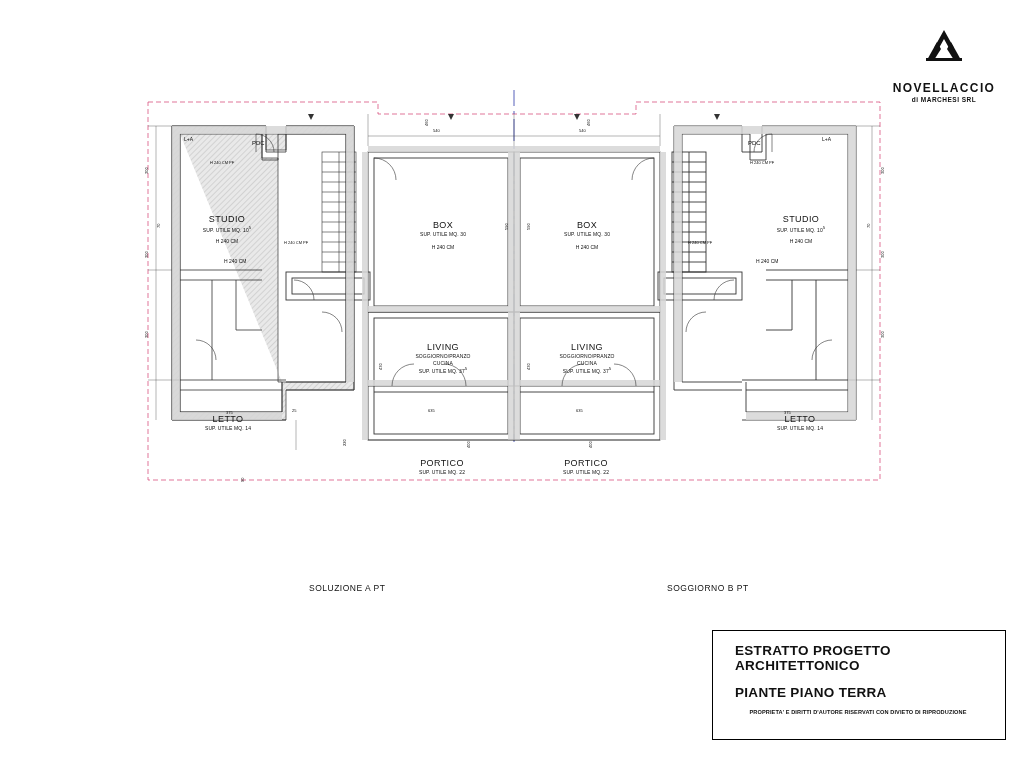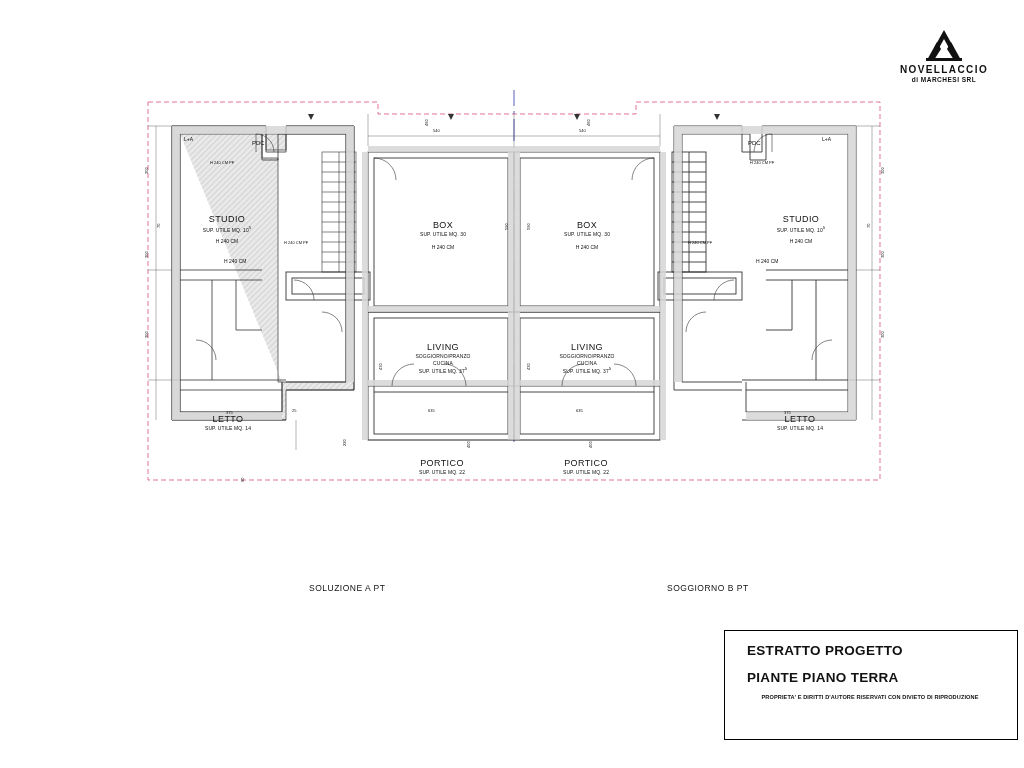--- a/index.html
+++ b/index.html
@@ -3,21 +3,21 @@
 <meta charset="utf-8">
 <style>
   html,body{margin:0;padding:0;background:#ffffff;}
   body{width:1024px;height:768px;position:relative;overflow:hidden;
        font-family:"Liberation Sans",sans-serif;color:#111;}
   .sheet{position:absolute;left:0;top:0;width:1024px;height:768px;background:#fff;}
 
   
   .logo{position:absolute;right:20px;top:28px;width:120px;text-align:center;}
   .logo-mark{width:100%;height:34px;display:flex;align-items:flex-end;justify-content:center;}
-  .logo-name{font-size:10px;letter-spacing:1.4px;font-weight:bold;margin-top:2px;}
+  .logo-name{font-size:12px;letter-spacing:1.4px;font-weight:bold;margin-top:19px;}
   .logo-sub{font-size:6.5px;letter-spacing:.5px;font-weight:bold;margin-top:1px;}
 
   
   .plan{position:absolute;left:136px;top:90px;width:760px;height:420px;}
   .plan svg{position:absolute;left:0;top:0;}
 
   
   .lbl{position:absolute;text-align:center;line-height:1.25;}
   .lbl .t1{font-size:9px;letter-spacing:.4px;}
   .lbl .t2{font-size:5px;letter-spacing:.1px;}
@@ -26,21 +26,21 @@
   .vtiny{position:absolute;font-size:4px;color:#111;white-space:nowrap;
          transform-origin:0 0;transform:rotate(-90deg);}
 
   
   .sol{position:absolute;font-size:8.5px;letter-spacing:.5px;}
   .sol.a{left:278px;top:583px;margin-left:31px;}
   .sol.b{left:667px;top:583px;}
 
   
   .titleblock{position:absolute;left:712px;top:630px;width:292px;height:108px;
-              border:1px solid #000;background:#fff;margin-left:12px;}
+              border:1px solid #000;background:#fff;}
   .tb-inner{padding:12px 10px 0 22px;}
   .tb-l1{font-size:13.5px;font-weight:bold;letter-spacing:.3px;}
   .tb-l2{font-size:13.5px;font-weight:bold;letter-spacing:.3px;}
   .tb-l3{font-size:13.5px;font-weight:bold;letter-spacing:.3px;margin-top:12px;}
   .tb-l4{font-size:5.6px;font-weight:bold;letter-spacing:.1px;margin-top:9px;text-align:center;
          padding-right:14px;}
 </style>
 </head>
 <body>
 
@@ -328,18 +328,19 @@
     <div class="vtiny" style="left:206px;top:356px;">220</div>
     <div class="vtiny" style="left:104px;top:392px;">90</div>
   </div>
 
   <div class="sol a">SOLUZIONE A PT</div>
   <div class="sol b">SOGGIORNO B PT</div>
 
   <div class="titleblock">
     <div class="tb-inner">
       <div class="tb-l1">ESTRATTO PROGETTO</div>
+      <div class="tb-l2">ARCHITETTONICO</div>
       <div class="tb-l3">PIANTE PIANO TERRA</div>
       <div class="tb-l4">PROPRIETA' E DIRITTI D'AUTORE RISERVATI CON DIVIETO DI RIPRODUZIONE</div>
     </div>
   </div>
 
 </div>
 
 </body></html>

